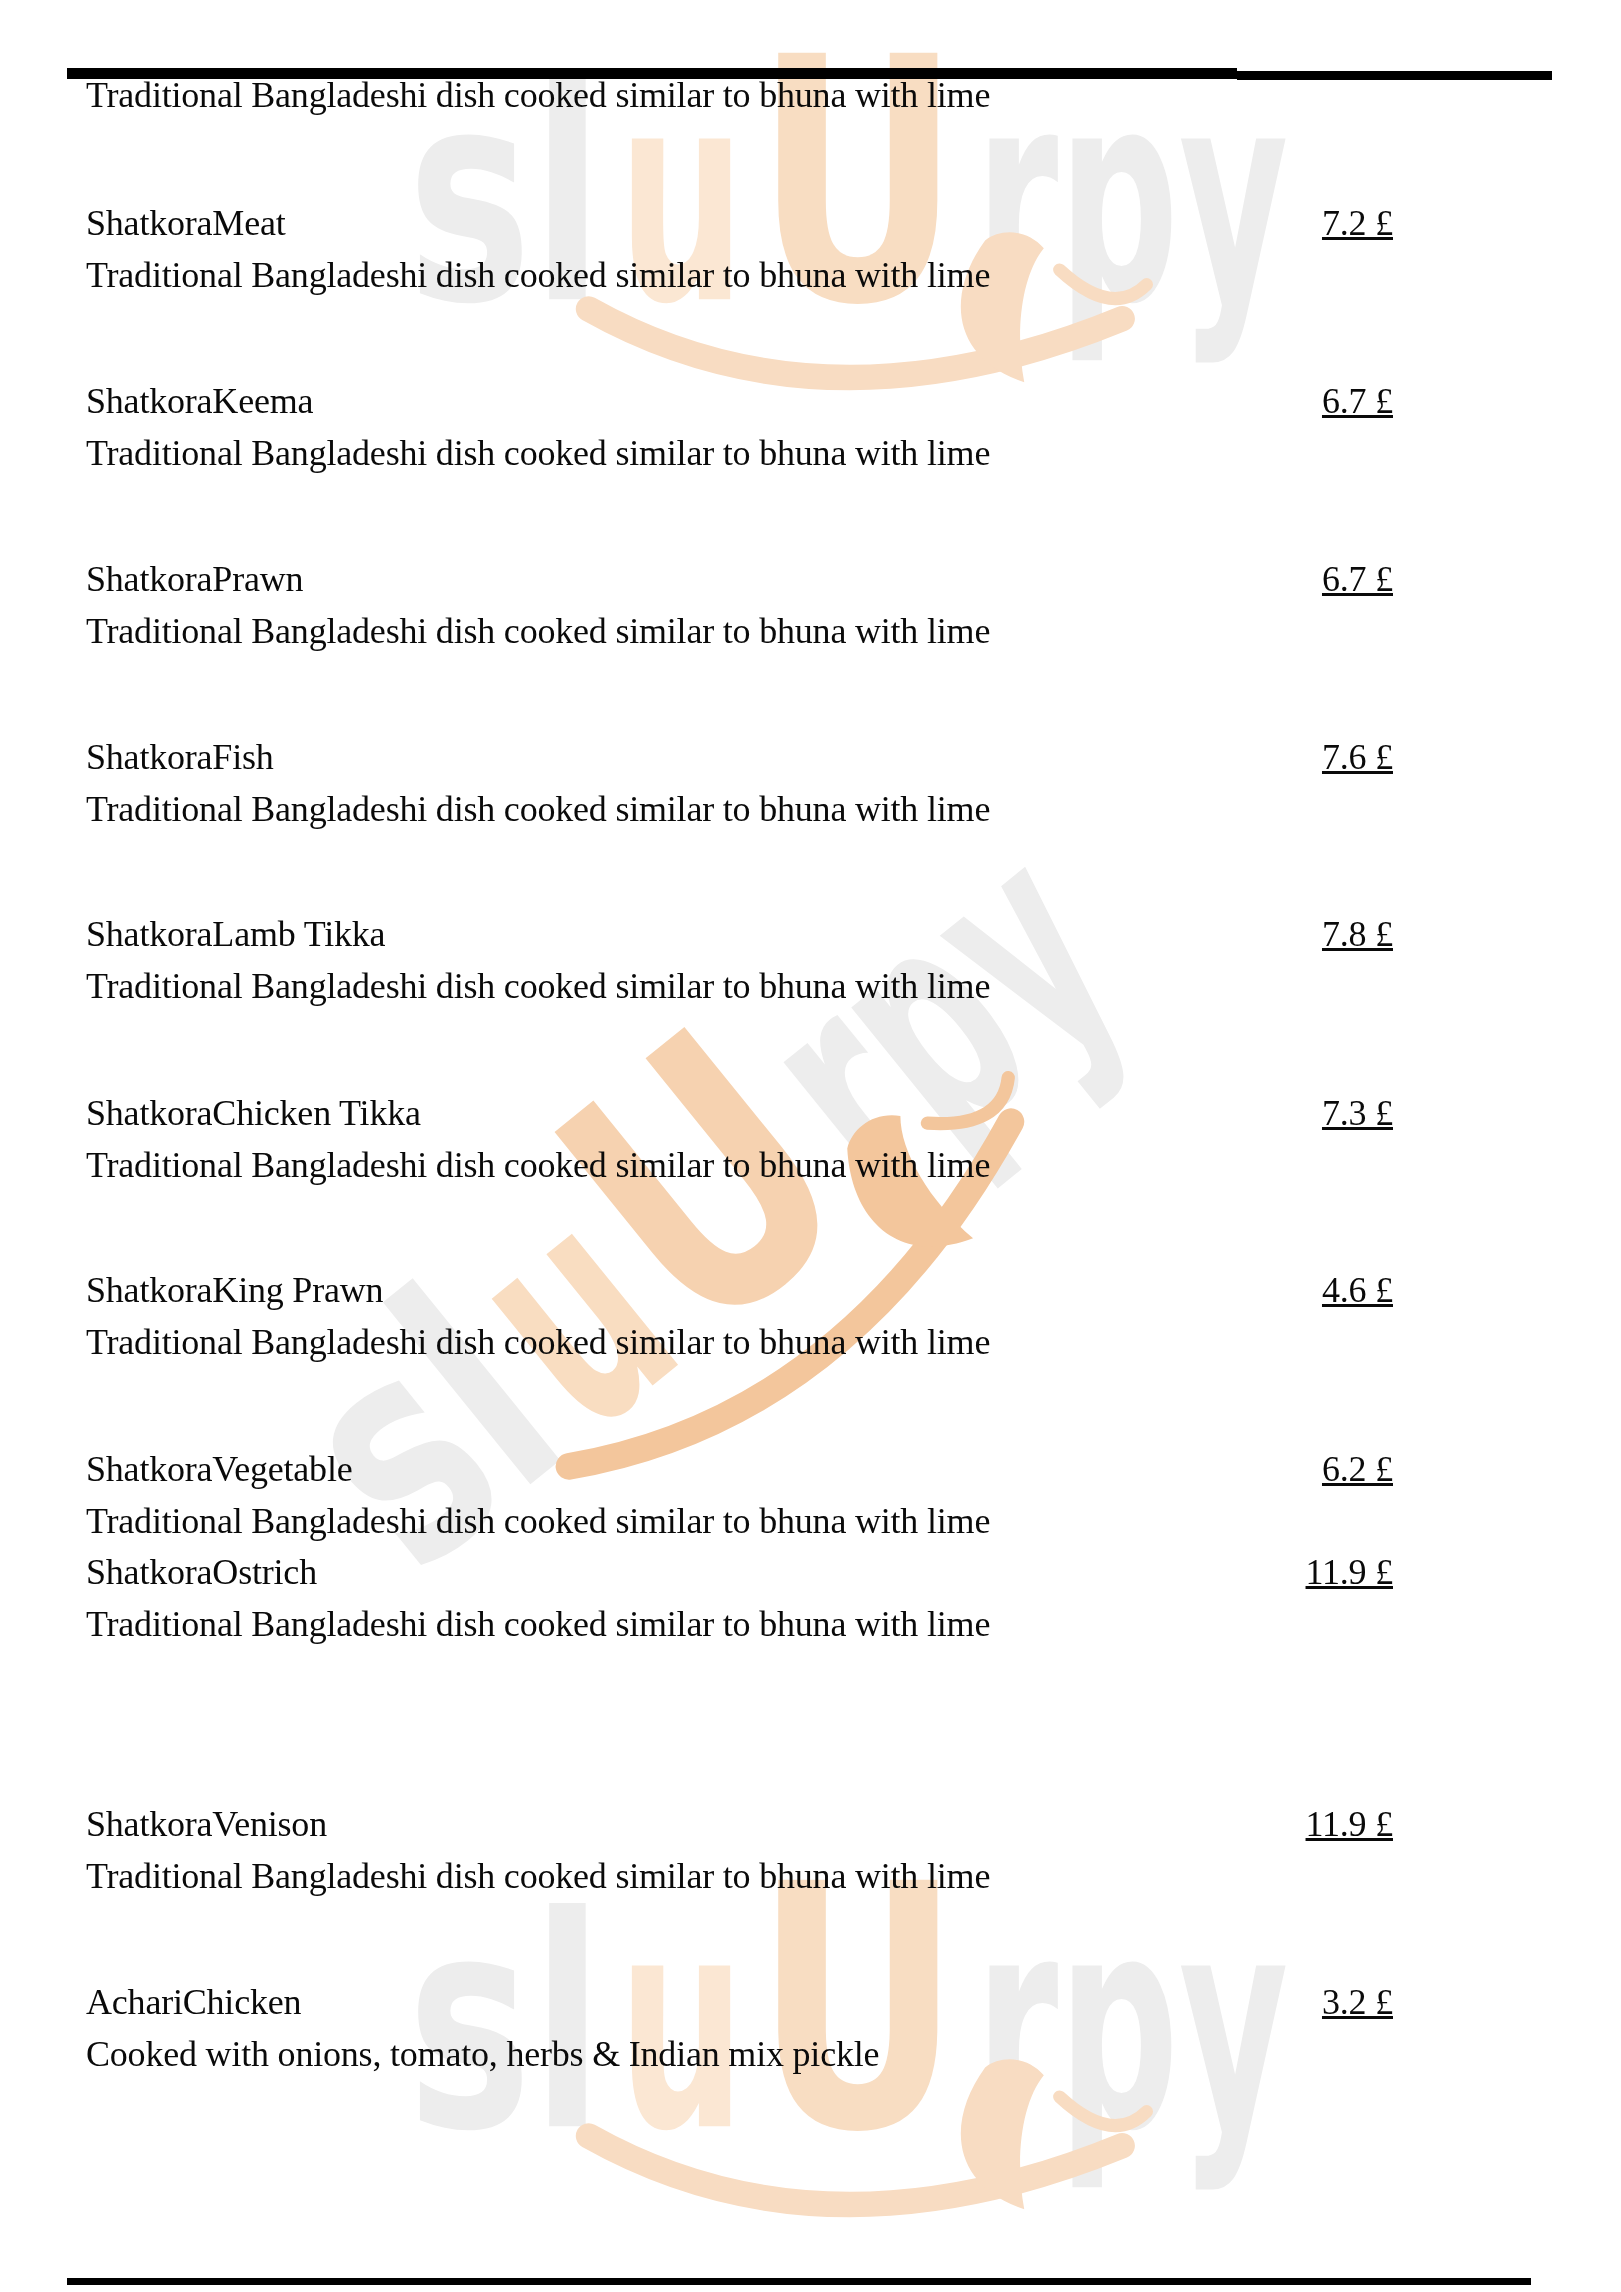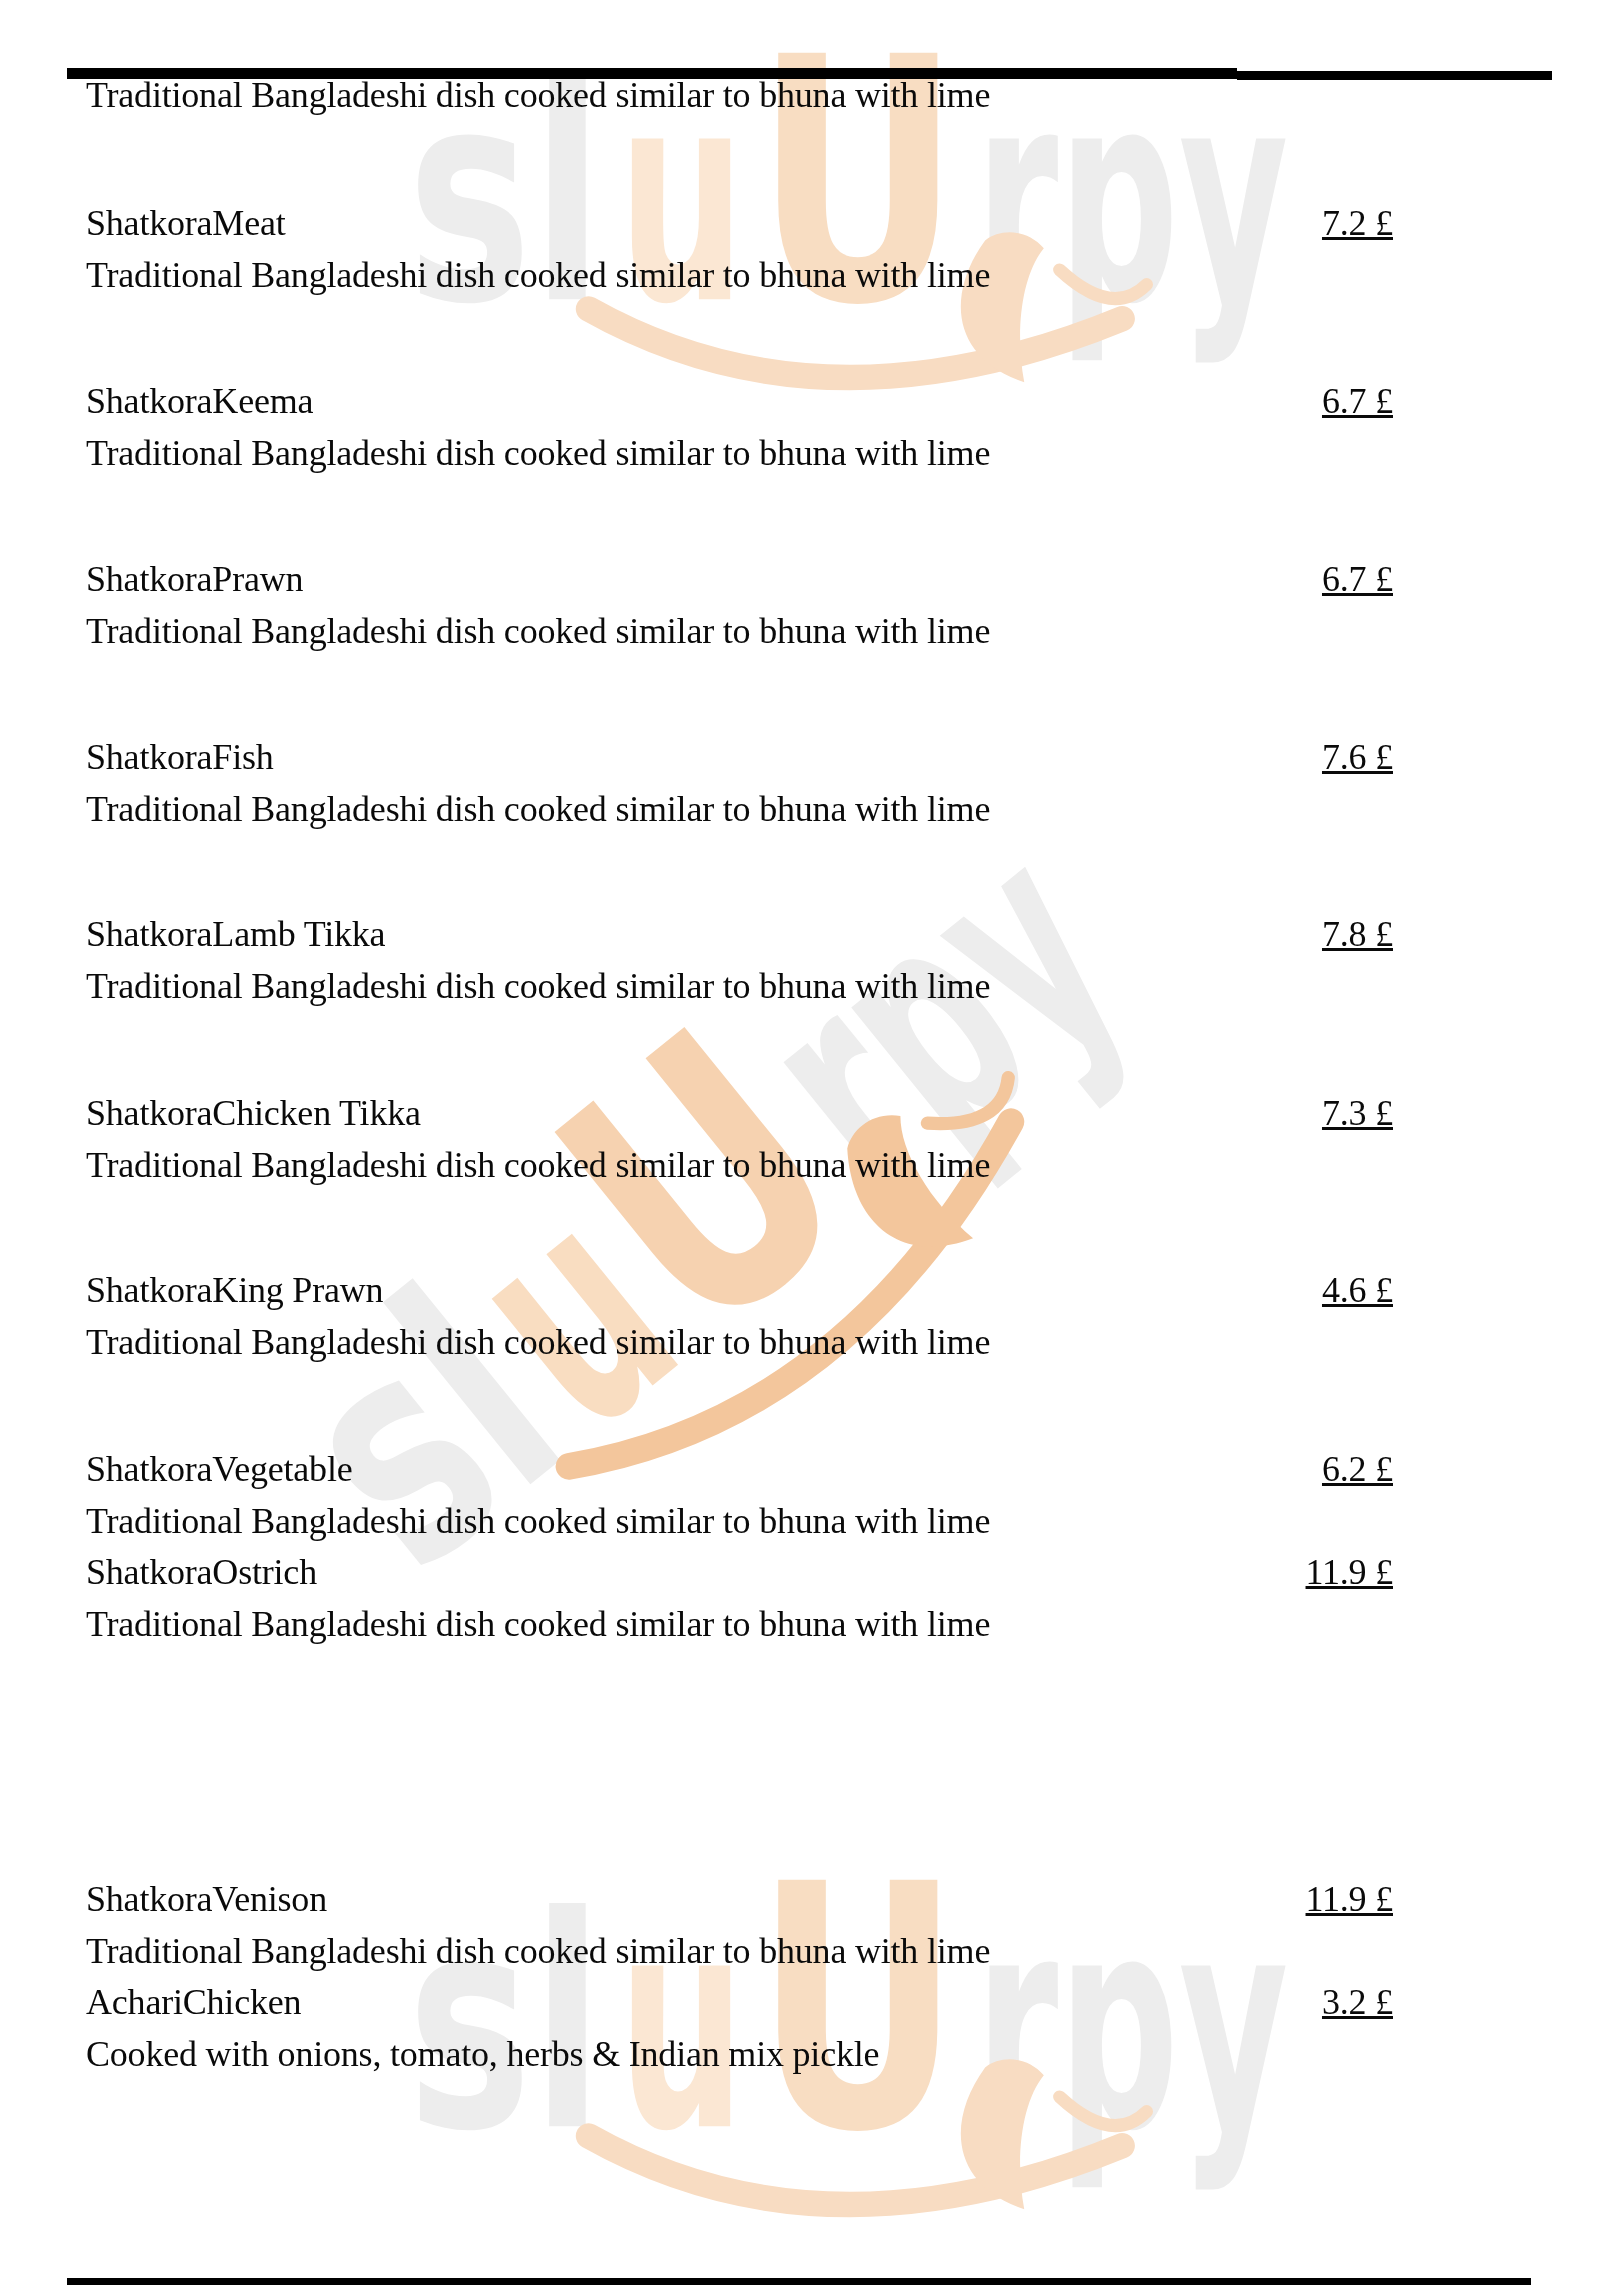--- a/index.html
+++ b/index.html
@@ -195,21 +195,21 @@
         <div class="menu-row" style="top: 1448px;">
           <div class="item-name">ShatkoraVegetable</div>
           <div class="item-price">6.2 £</div>
           <div class="item-desc">Traditional Bangladeshi dish cooked similar to bhuna with lime</div>
         </div>
         <div class="menu-row" style="top: 1551px;">
           <div class="item-name">ShatkoraOstrich</div>
           <div class="item-price">11.9 £</div>
           <div class="item-desc">Traditional Bangladeshi dish cooked similar to bhuna with lime</div>
         </div>
-        <div class="menu-row" style="top: 1878px;">
+        <div class="menu-row" style="top: 1803px;">
           <div class="item-name">ShatkoraVenison</div>
           <div class="item-price">11.9 £</div>
           <div class="item-desc">Traditional Bangladeshi dish cooked similar to bhuna with lime</div>
         </div>
         <div class="menu-row" style="top: 1981px;">
           <div class="item-name">AchariChicken</div>
           <div class="item-price">3.2 £</div>
           <div class="item-desc">Cooked with onions, tomato, herbs &amp; Indian mix pickle</div>
         </div>
       </div>

